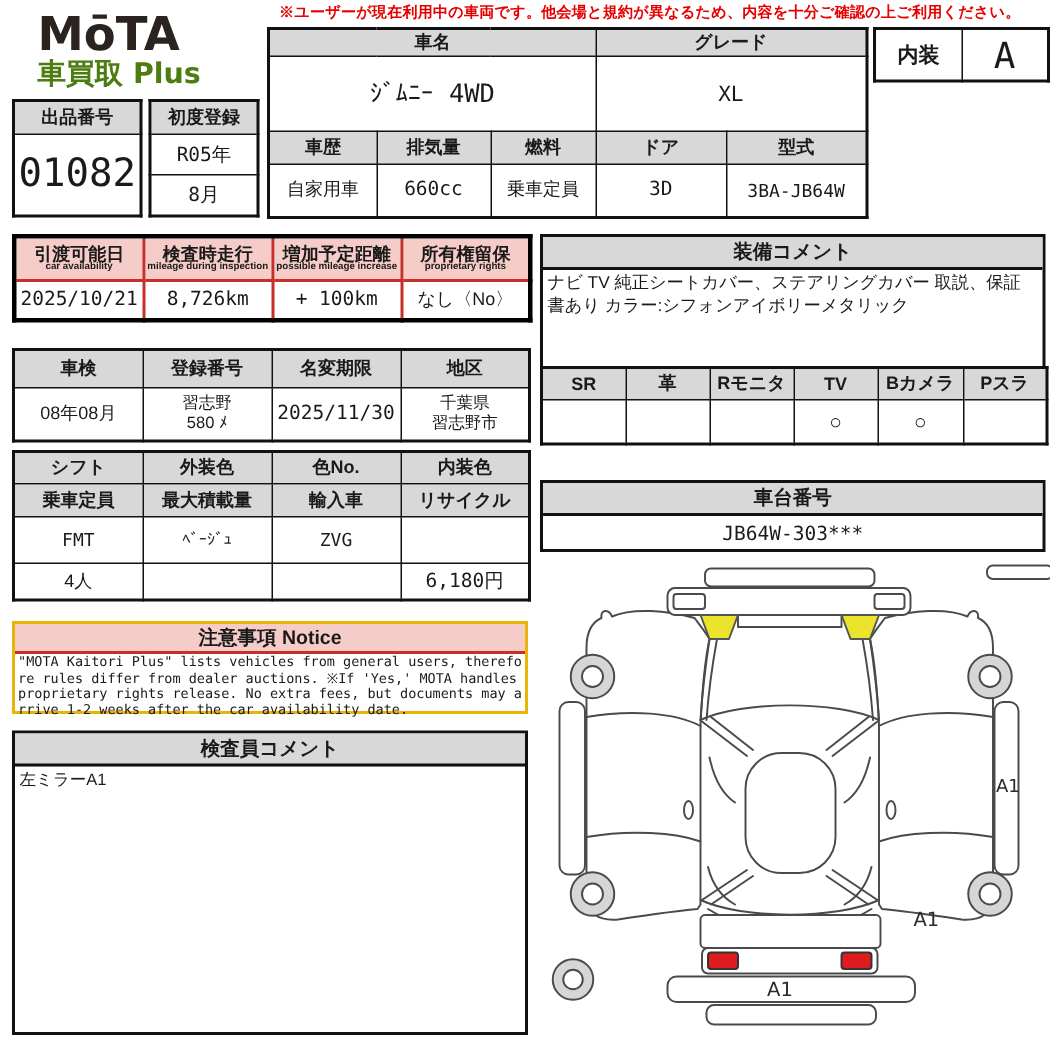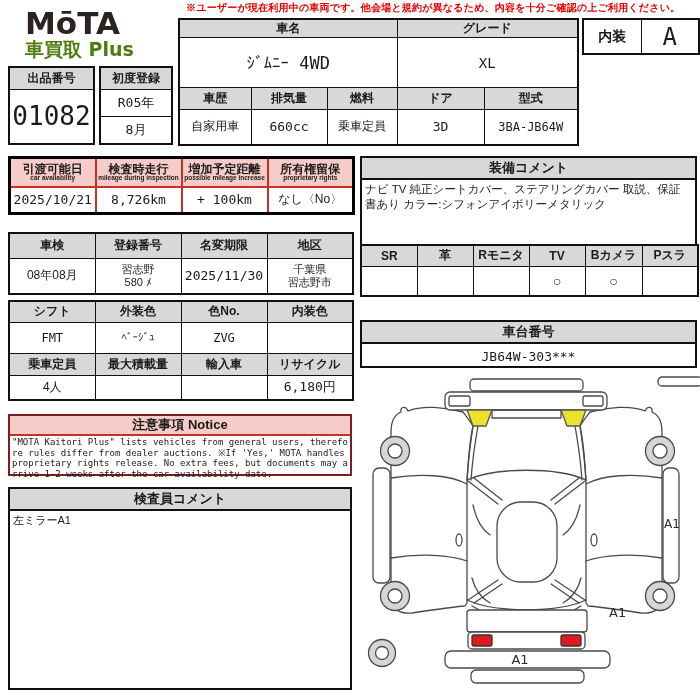--- a/index.html
+++ b/index.html
@@ -21,21 +21,21 @@
   table.tbl-red td{border:2px solid #c63028;text-align:center;vertical-align:middle;padding:0;overflow:hidden;}
   td.hr{background:#f5ccc8;}
   .jp-hd{font-weight:bold;font-size:12px;line-height:1.05;display:block;}
   .en-hd{font-weight:bold;font-size:6.5px;line-height:1.05;display:block;}
   
   .box{border:2px solid #111;background:#fff;}
   .box-hd{background:#d8d8d8;text-align:center;font-weight:bold;font-size:13px;
           border-bottom:2px solid #111;padding:1px 0;}
   .box-bd{padding:2px 3px;font-size:11.5px;line-height:1.3;text-align:left;}
   
-  .notice{border:2px solid #7f1d1d;background:#fff;}
+  .notice{border:2px solid #eab308;background:#fff;}
   .notice-hd{background:#f5ccc8;text-align:center;font-weight:bold;font-size:13px;
              border-bottom:2px solid #c63028;padding:0;}
   .notice-bd{font-family:"DejaVu Sans Mono","Liberation Mono",monospace;font-size:9px;
              line-height:1.18;word-break:break-all;padding:1px 2px;text-align:left;}
   
   .brand{font-family:"DejaVu Sans","Liberation Sans",sans-serif;font-weight:900;
          font-size:31px;line-height:1;color:#2b2320;letter-spacing:0px;}
   .brand-sub{font-family:"DejaVu Sans","Liberation Sans",sans-serif;font-weight:900;
          font-size:19px;line-height:1.1;color:#4d7c0f;}
   .warning{color:#e60000;font-weight:bold;font-size:10px;white-space:nowrap;
@@ -191,31 +191,31 @@
       <col style="width:86px">
       <col style="width:86px">
     </colgroup>
   <tbody>
       <tr style="height:21px;">
     <td class="h">シフト</td>
     <td class="h">外装色</td>
     <td class="h">色No.</td>
     <td class="h">内装色</td>
   </tr>
-  <tr style="height:31px;">
-    <td class="v mono" style="font-size:12px;">FMT</td>
-    <td class="v mono" style="font-size:11px;">ﾍﾞｰｼﾞｭ</td>
-    <td class="v mono" style="font-size:12px;">ZVG</td>
-    <td class="v"></td>
-  </tr>
   <tr style="height:22px;">
     <td class="h">乗車定員</td>
     <td class="h">最大積載量</td>
     <td class="h">輸入車</td>
     <td class="h">リサイクル</td>
+  </tr>
+  <tr style="height:31px;">
+    <td class="v mono" style="font-size:12px;">FMT</td>
+    <td class="v mono" style="font-size:11px;">ﾍﾞｰｼﾞｭ</td>
+    <td class="v mono" style="font-size:12px;">ZVG</td>
+    <td class="v"></td>
   </tr>
   <tr style="height:25px;">
     <td class="v">4人</td>
     <td class="v"></td>
     <td class="v"></td>
     <td class="v mono" style="font-size:13px;">6,180円</td>
   </tr>
 </tbody>
   </table>
 

